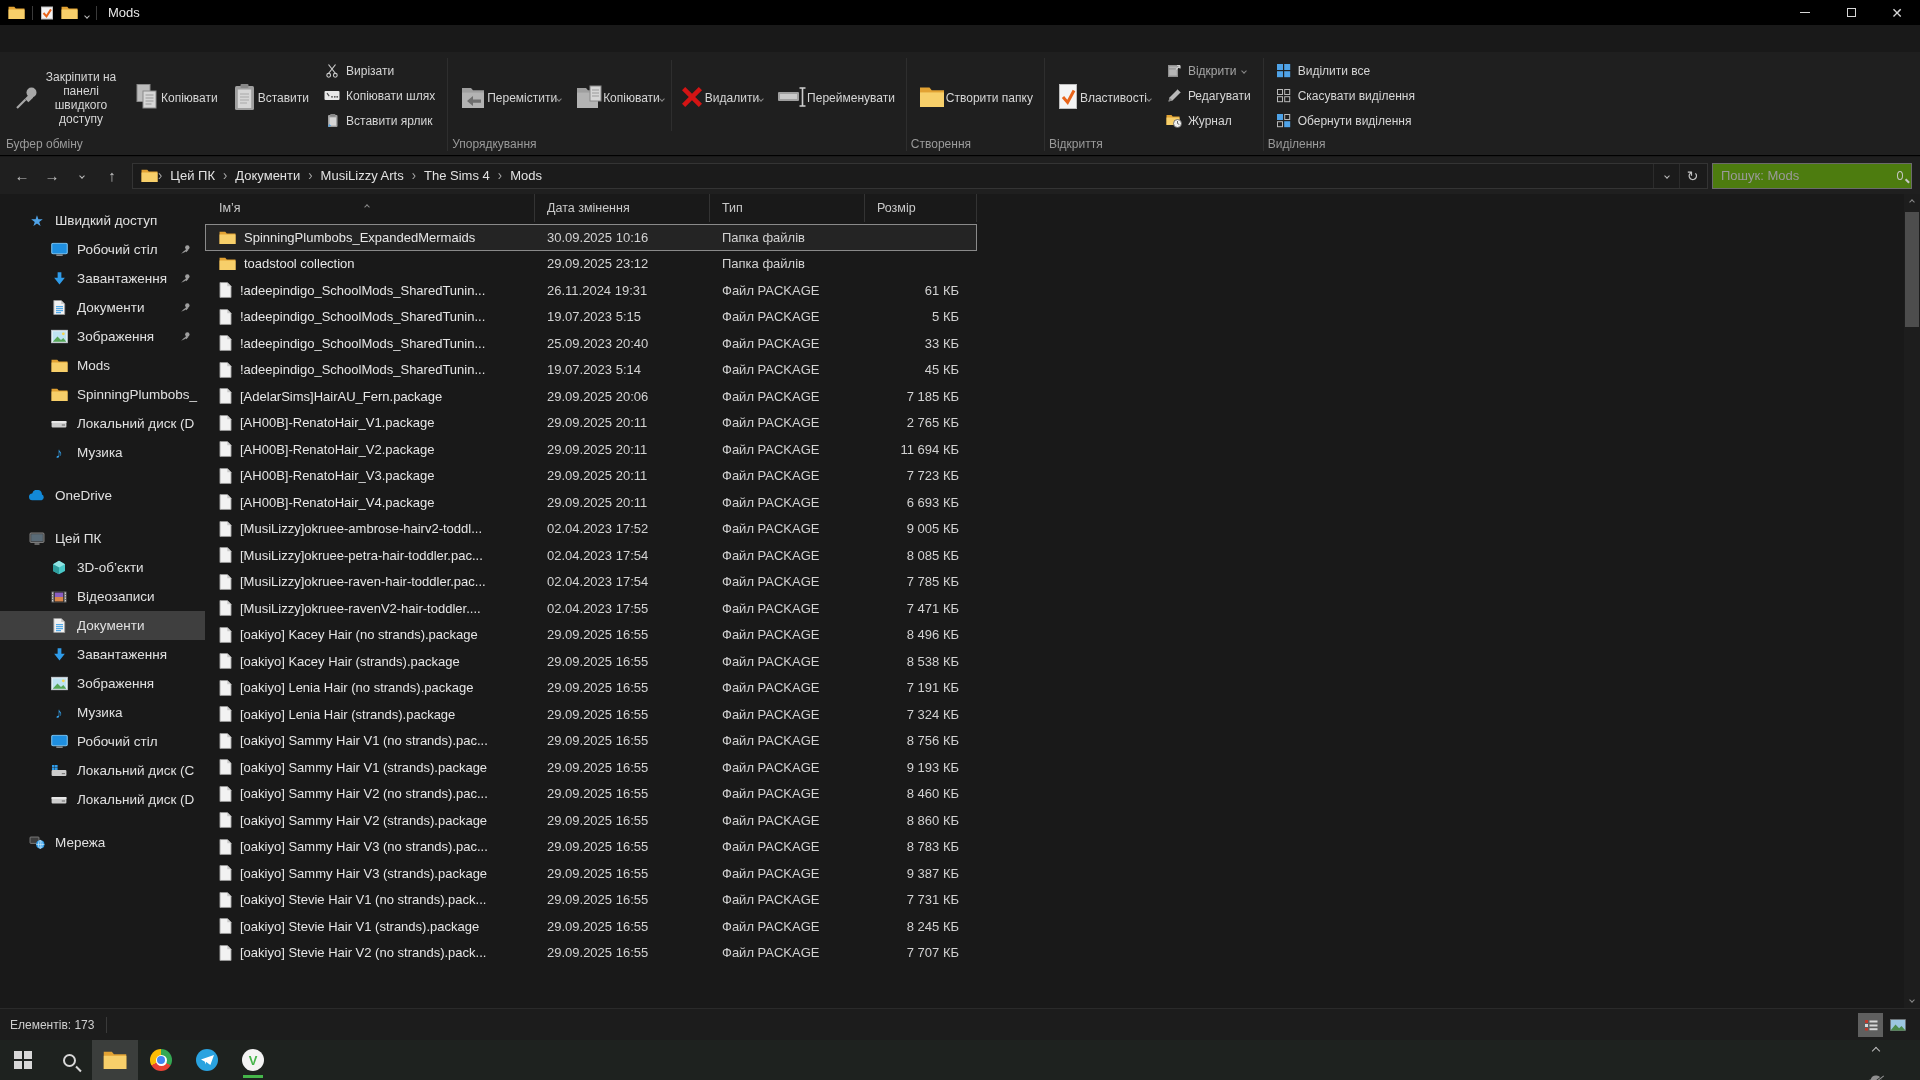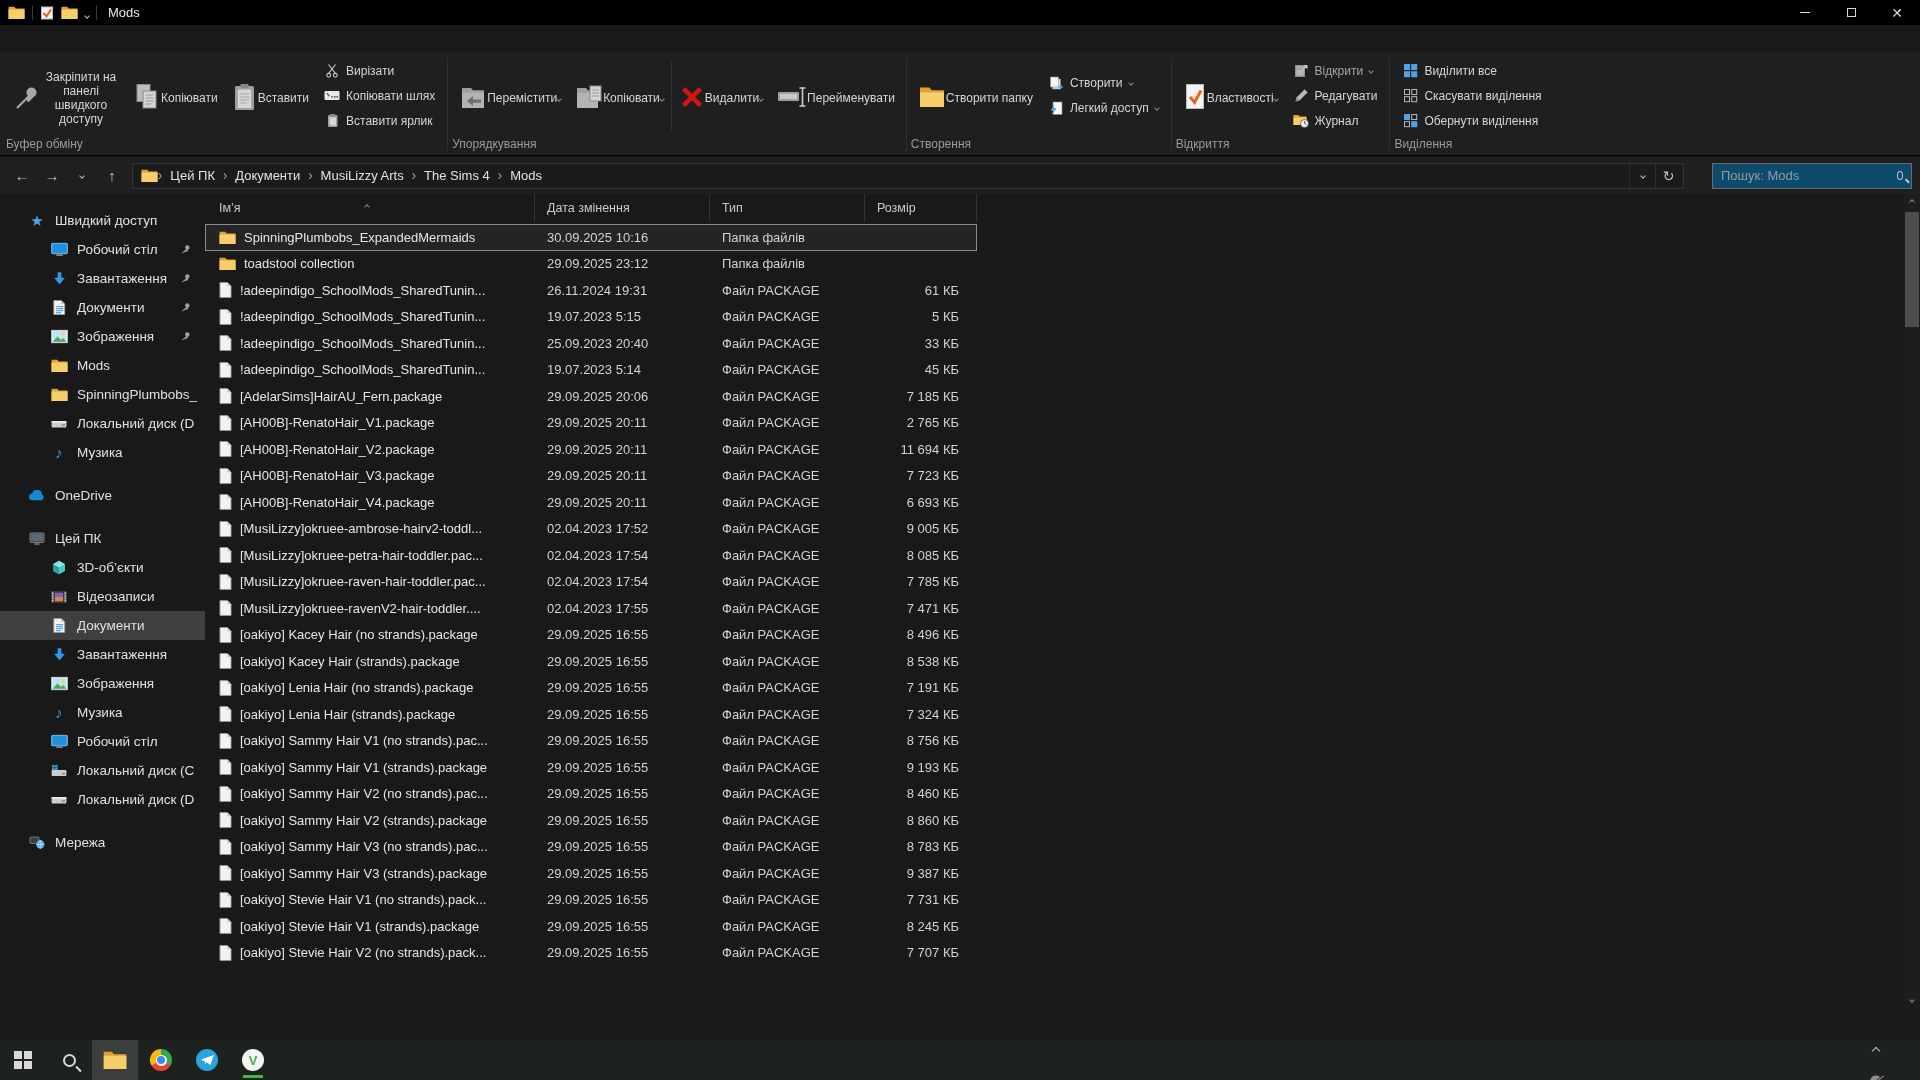--- a/index.html
+++ b/index.html
@@ -59,22 +59,22 @@
   .navbtn { width:28px; height:26px; display:flex; align-items:center; justify-content:center;
     color:#c2c2c2; font-size:15px; }
   .addrbox { flex:1; height:26px; border:1px solid #343434; background:#1b1b1b; display:flex;
     align-items:center; padding:0 2px 0 8px; margin-left:4px; }
   .crumbs { display:flex; align-items:center; gap:2px; flex:1; overflow:hidden; }
   .crumb { font-size:13px; color:#e2e2e2; padding:0 6px; white-space:nowrap; }
   .crumb-sep { color:#a8a8a8; font-size:13px; transform:scaleY(1.1); }
   .addr-end { display:flex; align-items:center; }
   .addr-endbtn { width:26px; height:24px; display:flex; align-items:center; justify-content:center;
     color:#c2c2c2; font-size:14px; border-left:1px solid #2c2c2c; }
-  .searchbox { width:200px; height:26px; border:1px solid #6b6b6b; background:#0c4a6e;
-    display:flex; align-items:center; padding:0 8px; margin-left:26px; }
+  .searchbox { width:200px; height:26px; border:1px solid #6b6b6b; background:#4d7c0f;
+    display:flex; align-items:center; padding:0 8px; margin-left:2px; }
   .searchbox input { flex:1; background:transparent; border:none; outline:none; color:#cfcfcf;
     font-size:13px; font-family:"Liberation Sans", sans-serif; }
   .searchbox input::placeholder { color:#9a9a9a; }
   .mag { width:9px; height:9px; border:1.6px solid #c9c9c9; border-radius:50%; position:relative; }
   .mag::after { content:""; position:absolute; width:5px; height:1.6px; background:#c9c9c9;
     transform:rotate(45deg); left:7px; top:8px; }
 
   
   .content { position:absolute; top:194px; bottom:72px; left:0; right:0; background:#191919; }
 
@@ -421,43 +421,20 @@
       <div class="rg-body">
         <div class="bigbtn">
           <span class="ic">
             <svg width="28" height="24" viewBox="0 0 28 24">
                 <path d="M2 2.5h9.5l2.2 2.7H26V22H2z" fill="#e2a233"></path>
                 <path d="M2 7.4h24V22H2z" fill="#f7cf6a"></path>
               </svg>
           </span>
           <span>Створити папку</span>
         </div>
-        <div class="smallcol">
-          <div class="smallbtn">
-            <span class="si">
-              <svg width="16" height="15" viewBox="0 0 16 15">
-                  <rect x="4.5" y="3" width="8" height="10" fill="#e2e2e2" stroke="#8a8a8a" stroke-width=".6"></rect>
-                  <rect x="2.5" y="1" width="8" height="10" fill="#f5f5f5" stroke="#8a8a8a" stroke-width=".6"></rect>
-                  <path d="M12.6 8.2l.9 1.9 1.9.9-1.9.9-.9 1.9-.9-1.9-1.9-.9 1.9-.9z" fill="#4fa3e8"></path>
-                </svg>
-            </span>
-            <span>Створити</span>
-            <span class="chev down sm dim"></span>
-          </div>
-          <div class="smallbtn">
-            <span class="si">
-              <svg width="14" height="15" viewBox="0 0 14 15">
-                  <rect x="4" y="1" width="9" height="12.5" fill="#f5f5f5" stroke="#8a8a8a" stroke-width=".6"></rect>
-                  <path d="M1.5 9.5L6 2.8 4.6 6.9h3L3.2 13.6l1.2-4.1z" fill="#4fa3e8"></path>
-                </svg>
-            </span>
-            <span>Легкий доступ</span>
-            <span class="chev down sm dim"></span>
-          </div>
-        </div>
       </div>
       <div class="rg-label">Створення</div>
     </div>
     <div class="vdiv"></div>
 
     <div class="rgroup">
       <div class="rg-body">
         <div class="bigbtn">
           <span class="ic">
             <svg width="24" height="28" viewBox="0 0 24 28">
@@ -1156,20 +1133,42 @@
       <span class="vs-arrow" style="top:0">
           <span class="chev up sm dim"></span>
         </span>
       <div class="vs-thumb"></div>
       <span class="vs-arrow" style="bottom:0">
           <span class="chev down sm dim"></span>
         </span>
     </div>
   </div>
 
+  <div class="status">
+    <span>Елементів: 173</span>
+    <span class="st-div"></span>
+    <div class="viewbtns">
+      <span class="vb active">
+        <svg width="14" height="12" viewBox="0 0 14 12">
+            <rect x="1" y="1" width="3" height="3" fill="#c0392b"></rect>
+            <rect x="5.5" y="1.5" width="8" height="2" fill="#d9d9d9"></rect>
+            <rect x="1" y="5" width="3" height="3" fill="#d9d9d9"></rect>
+            <rect x="5.5" y="5.5" width="8" height="2" fill="#d9d9d9"></rect>
+            <rect x="1" y="9" width="3" height="2.5" fill="#c0392b"></rect>
+            <rect x="5.5" y="9.2" width="8" height="2" fill="#d9d9d9"></rect>
+          </svg>
+      </span>
+      <span class="vb">
+        <svg width="16" height="12" viewBox="0 0 16 12">
+            <rect x=".5" y=".5" width="15" height="11" fill="#9cc6e0" stroke="#777" stroke-width=".6"></rect>
+            <path d="M.5 11.5l5-6 3.6 3.8 2.4-2.2 4 4.4z" fill="#4c8a4c"></path>
+          </svg>
+      </span>
+    </div>
+  </div>
 
   <div class="taskbar">
     <span class="tb-btn">
       <span class="start-grid">
           <span></span>
           <span></span>
           <span></span>
           <span></span>
         </span>
     </span>

